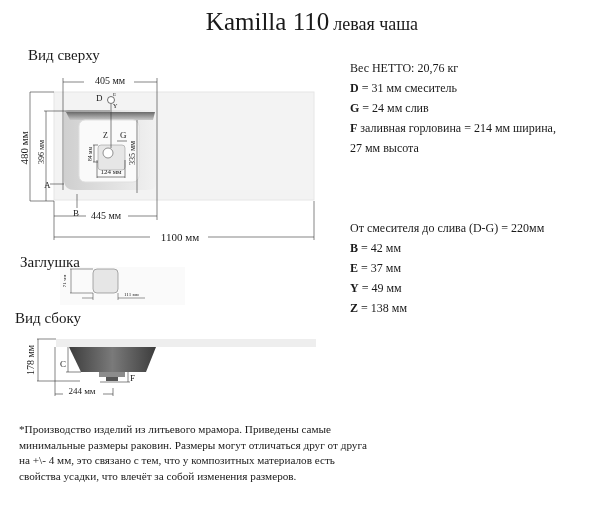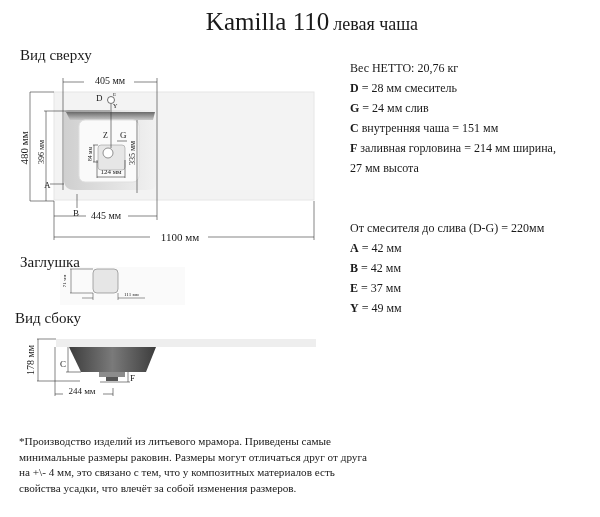--- a/index.html
+++ b/index.html
@@ -5,32 +5,32 @@
   html, body { margin:0; padding:0; background:#ffffff; }
   body { width:600px; height:517px; position:relative; overflow:hidden;
          font-family:"Liberation Serif", "DejaVu Serif", serif; color:#1a1a1a; }
   .abs { position:absolute; }
   .title { left:12px; top:8px; width:600px; text-align:center; white-space:nowrap; }
   .title .big { font-size:25px; }
   .title .small { font-size:18px; }
   .section { font-size:15px; }
   .spec { font-size:12px; line-height:20px; left:350px; }
   .spec b { font-weight:bold; }
-  .note { left:19px; top:422px; width:350px; font-size:11.2px; line-height:15.6px;margin-top:12px; }
+  .note { left:19px; top:422px; width:350px; font-size:11.2px; line-height:15.6px; }
   svg text { font-family:"Liberation Serif", "DejaVu Serif", serif; fill:#1a1a1a; }
 </style>
 </head>
 <body>
 
 <div class="abs title">
   <span class="big">Kamilla 110</span>
   <span class="small">левая чаша</span>
 </div>
 
-<div class="abs section" style="left:20px; top:47px;">Вид сверху</div>
+<div class="abs section" style="left:28px; top:47px;">Вид сверху</div>
 <div class="abs section" style="left:20px; top:254px;">Заглушка</div>
 <div class="abs section" style="left:15px; top:310px;">Вид сбоку</div>
 
 <svg class="abs" style="left:0; top:0;" width="340" height="250">
   <defs>
     <linearGradient id="bowlL" x1="0" x2="1">
         <stop offset="0" stop-color="#cfcfcf"></stop>
         <stop offset="1" stop-color="#f2f2f2"></stop>
       </linearGradient>
     <linearGradient id="bowlR" x1="1" x2="0">
@@ -148,28 +148,27 @@
 
   <line x1="55" y1="17" x2="55" y2="66" stroke="#333" stroke-width="0.6"></line>
   <line x1="113" y1="58" x2="113" y2="66" stroke="#333" stroke-width="0.6"></line>
   <line x1="55" y1="64" x2="113" y2="64" stroke="#333" stroke-width="0.6"></line>
   <rect x="63" y="56" width="40" height="10" fill="#fff"></rect>
   <text x="82" y="64" font-size="9" text-anchor="middle">244 мм</text>
 </svg>
 
 <div class="abs spec" style="top:58px;">
   <div>Вес НЕТТО: 20,76 кг</div>
-  <div><b>D</b><span> = 28 мм смеситель</span></div>
+  <div><b>D</b><span> = 31 мм смеситель</span></div>
   <div><b>G</b><span> = 24 мм слив</span></div>
-  <div><b>C</b><span> внутренняя чаша = 151 мм</span></div>
   <div><b>F</b><span> заливная горловина = 214 мм ширина,</span></div>
   <div>27 мм высота</div>
 </div>
 
 <div class="abs spec" style="top:218px;">
   <div>От смесителя до слива (D-G) = 220мм</div>
-  <div><b>A</b><span> = 42 мм</span></div>
   <div><b>B</b><span> = 42 мм</span></div>
   <div><b>E</b><span> = 37 мм</span></div>
   <div><b>Y</b><span> = 49 мм</span></div>
+  <div><b>Z</b><span> = 138 мм</span></div>
 </div>
 
 <div class="abs note">*Производство изделий из литьевого мрамора. Приведены самые минимальные размеры раковин. Размеры могут отличаться друг от друга на +\- 4 мм, это связано с тем, что у композитных материалов есть свойства усадки, что влечёт за собой изменения размеров.</div>
 
 </body></html>

